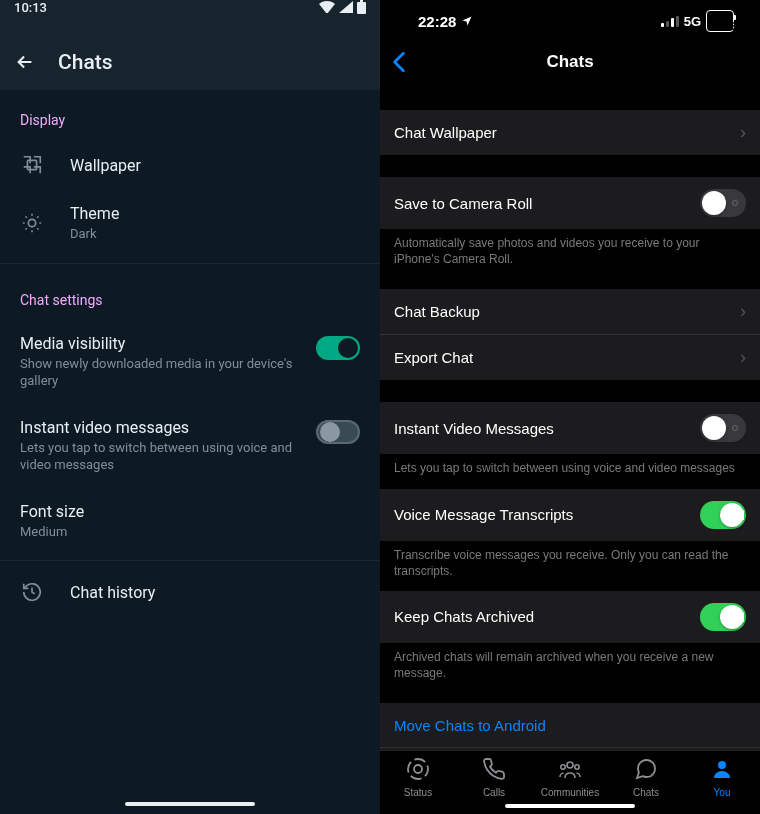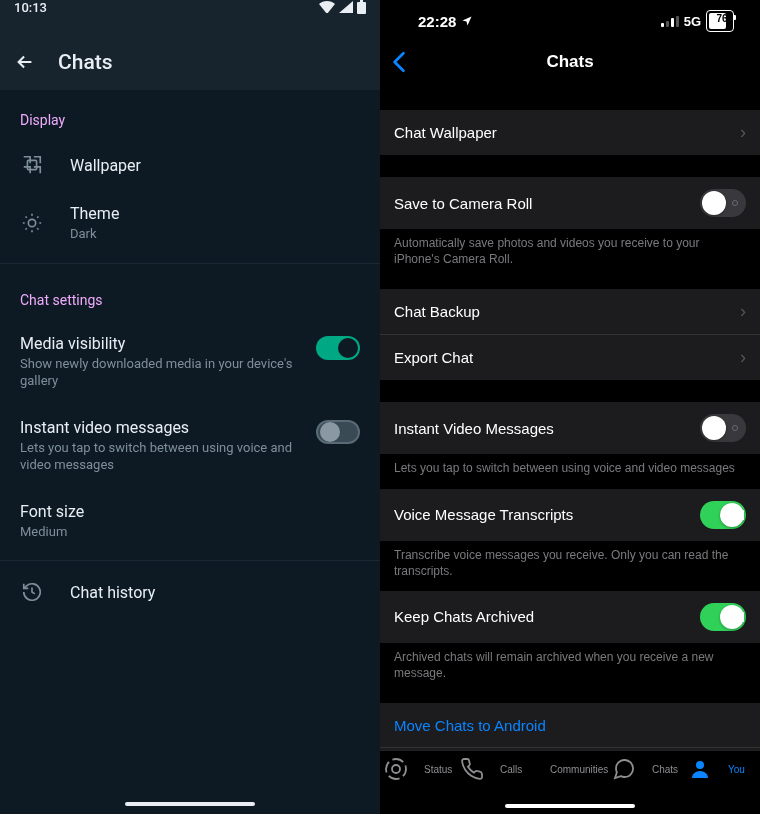--- a/index.html
+++ b/index.html
@@ -103,21 +103,21 @@
     align-items:center;
     justify-content:space-between;
     padding: 0 26px 0 38px;
     font-size:15px;
     font-weight:600;
   }
   .i-status-left { display:flex; align-items:center; gap:5px;}
   .i-status-right { display:flex; align-items:center; gap:5px; font-size:13px;}
   .i-battery {
     width:28px; height:22px; border:1.5px solid #fff; border-radius:4px;
-    display:flex; align-items:flex-start; padding:2px; position:relative;
+    display:flex; align-items:flex-start; padding:10px; position:relative;
   }
   .i-battery::after{content:"";position:absolute;right:-3px;top:4px;width:2px;height:5px;background:#fff;border-radius:0 1px 1px 0;}
   .i-battery-fill{height:100%;background:#fff;border-radius:2px;}
   .i-battery-text{position:absolute;width:100%;text-align:center;font-size:10px;font-weight:700;color:#000;line-height:11px;}
   .i-navbar {
     height:40px;
     display:flex;
     align-items:center;
     position:relative;
     padding: 0 12px;
@@ -157,21 +157,21 @@
   .i-tabbar {
     height:64px;
     border-top:0.5px solid #222;
     display:flex;
     justify-content:space-around;
     align-items:flex-start;
     padding-top:6px;
     background:#000;
   }
   .i-tab {
-    display:flex; flex-direction:row; align-items:center; gap:15px;
+    display:flex; flex-direction:column; align-items:center; gap:6px;
     color:#8e8e93; font-size:10px; width:70px;
   }
   .i-tab.active { color:#0a84ff; }
   .i-tab svg { width:26px; height:24px; }
   .i-homebar {
     position:absolute; bottom:6px; left:50%; transform:translateX(-50%);
     width:130px; height:4px; background:#fff; border-radius:2px;
   }
 </style>
 </head>

